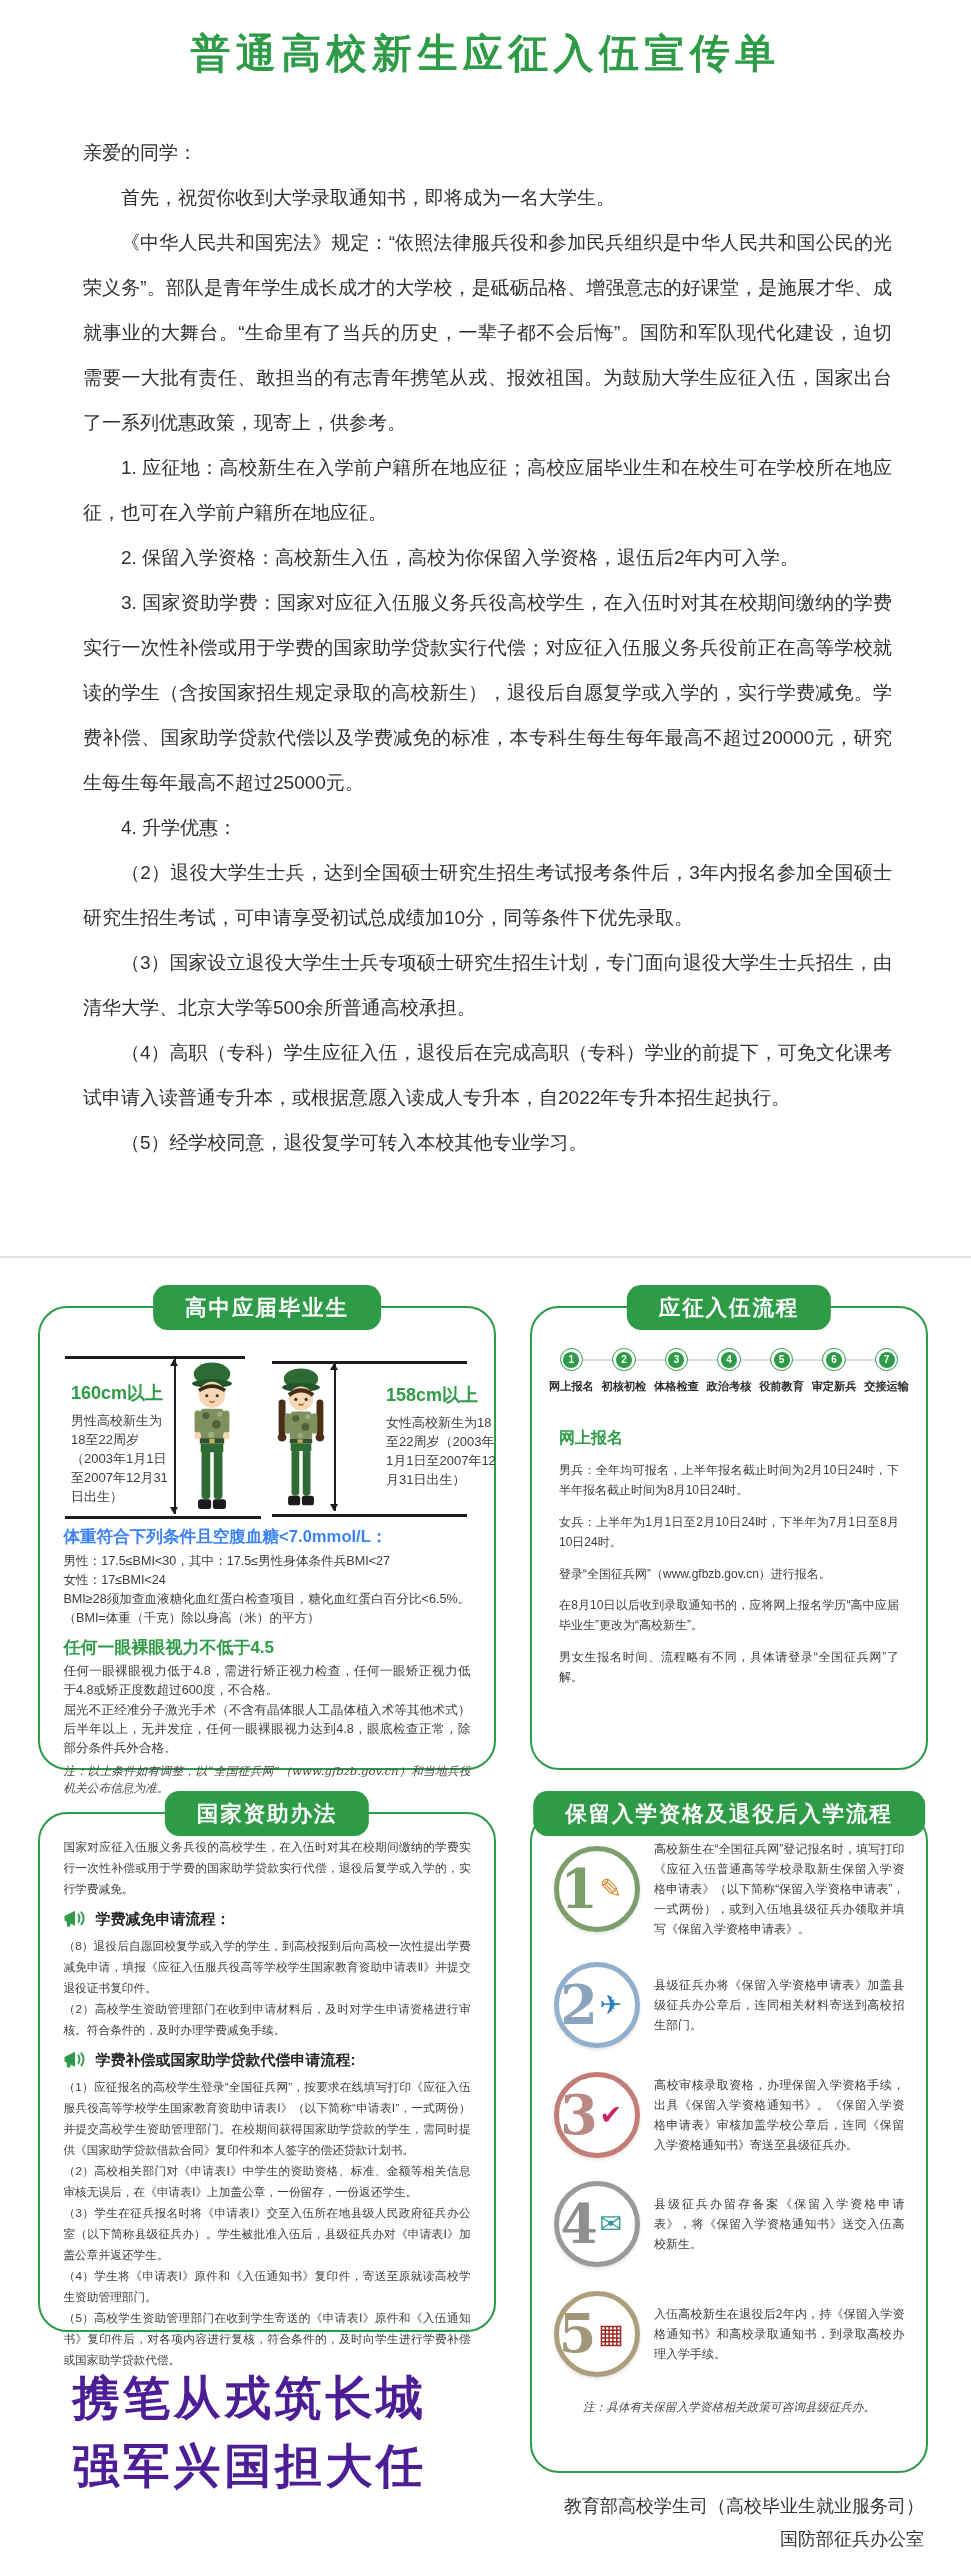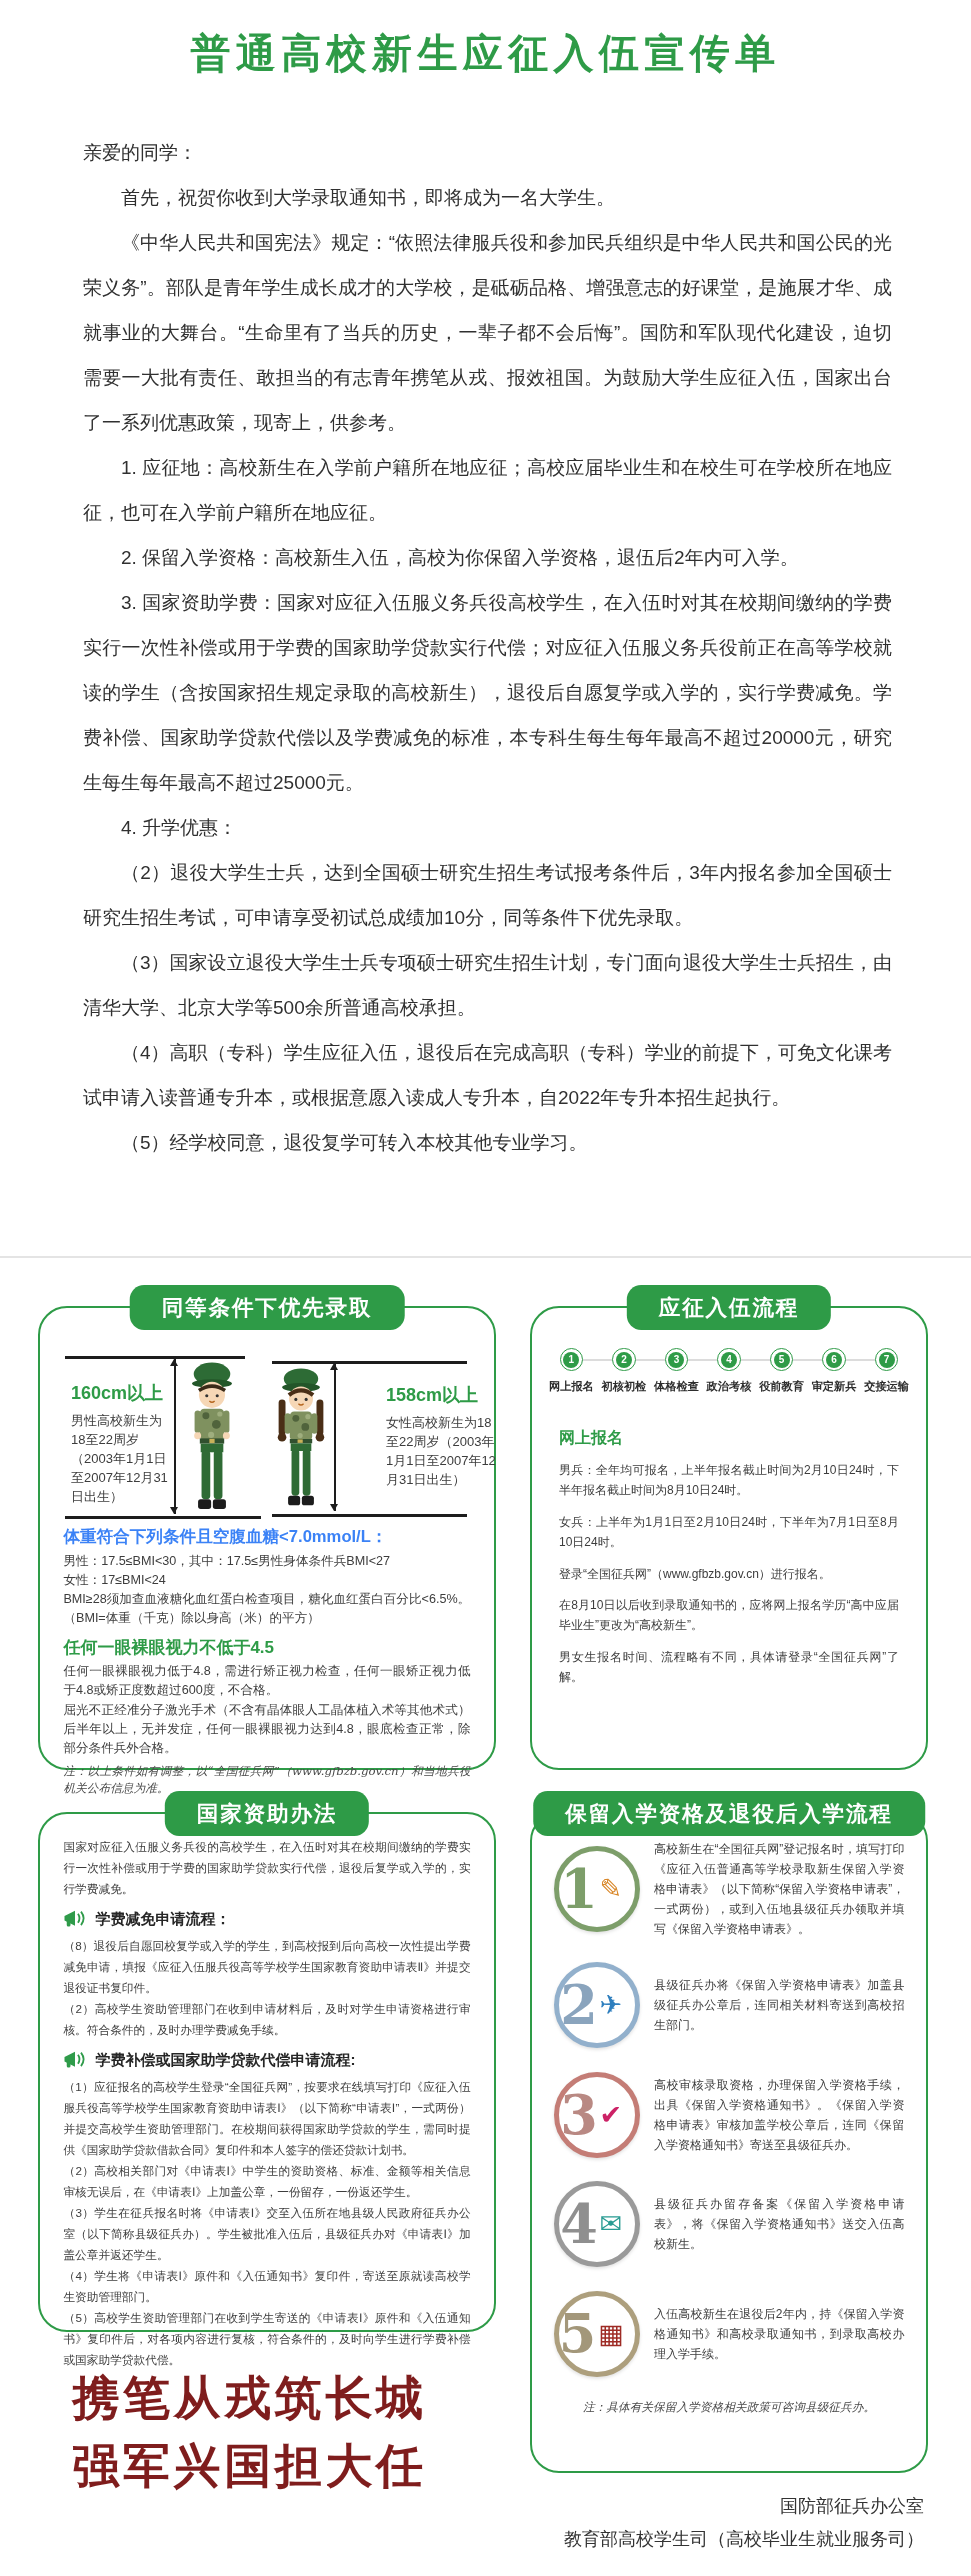--- a/index.html
+++ b/index.html
@@ -83,21 +83,21 @@
   .s2 .r-circle { border:5.4px solid #92b0cc; } .s2 .r-num { color:#8aa4bd; } .s2 .r-ico { color:#2f7fbe; }
   .s3 .r-circle { border:5.4px solid #c47d76; } .s3 .r-num { color:#b98983; } .s3 .r-ico { color:#cc2266; }
   .s4 .r-circle { border:5.4px solid #9a9a9a; } .s4 .r-num { color:#8f8f8f; } .s4 .r-ico { color:#2a9c93; }
   .s5 .r-circle { border:5.4px solid #ad9f7d; } .s5 .r-num { color:#a3977a; } .s5 .r-ico { color:#9e2b25; }
   .retain-note { font-family:Liberation Serif, serif; font-style:italic;
                  font-size:11.7px; color:#4a4a4a; margin-top:1.8px;text-align:center; }
 
   
   .slogan { position:absolute; left:38px; top:2364px; width:423px; text-align:center;
             font-family:"DejaVu Serif","Liberation Serif",serif; font-weight:bold;
-            font-size:47px; line-height:68px; color:#7f1d1d; letter-spacing:3.6px; }
+            font-size:47px; line-height:68px; color:#4c1d95; letter-spacing:3.6px; }
   .signatures { position:absolute; right:47px; top:2490px; text-align:right;
                 font-size:18px; line-height:33px; color:#333; }
 </style>
 </head>
 <body>
 
 <div class="page">
 
   <div class="title">普通高校新生应征入伍宣传单</div>
 
@@ -111,21 +111,21 @@
     <p>4. 升学优惠：</p>
     <p>（2）退役大学生士兵，达到全国硕士研究生招生考试报考条件后，3年内报名参加全国硕士研究生招生考试，可申请享受初试总成绩加10分，同等条件下优先录取。</p>
     <p>（3）国家设立退役大学生士兵专项硕士研究生招生计划，专门面向退役大学生士兵招生，由清华大学、北京大学等500余所普通高校承担。</p>
     <p>（4）高职（专科）学生应征入伍，退役后在完成高职（专科）学业的前提下，可免文化课考试申请入读普通专升本，或根据意愿入读成人专升本，自2022年专升本招生起执行。</p>
     <p>（5）经学校同意，退役复学可转入本校其他专业学习。</p>
   </div>
 
   <div class="separator"></div>
 
   <div class="gbox box-cond">
-    <div class="pill">同等条件下优先录取</div>
+    <div class="pill">高中应届毕业生</div>
 
     <div class="figures">
 
       <div class="mline" style="left:25px; top:25px; width:180px;"></div>
       <div class="mline" style="left:25px; top:185px; width:196px;"></div>
       <div class="vline" style="left:134px; top:28px; height:155px;"></div>
       <div class="htext" style="left:31px; top:50px; width:101px;">
         <div class="h-label">160cm以上</div>
         <div class="h-desc">男性高校新生为18至22周岁（2003年1月1日至2007年12月31日出生）</div>
       </div>
@@ -360,18 +360,18 @@
       <div class="retain-note">注：具体有关保留入学资格相关政策可咨询县级征兵办。</div>
     </div>
   </div>
 
   <div class="slogan">
     <div>携笔从戎筑长城</div>
     <div>强军兴国担大任</div>
   </div>
 
   <div class="signatures">
+    <div>教育部高校学生司（高校毕业生就业服务司）</div>
     <div>国防部征兵办公室</div>
-    <div>教育部高校学生司（高校毕业生就业服务司）</div>
   </div>
 
 </div>
 
 
 </body></html>

